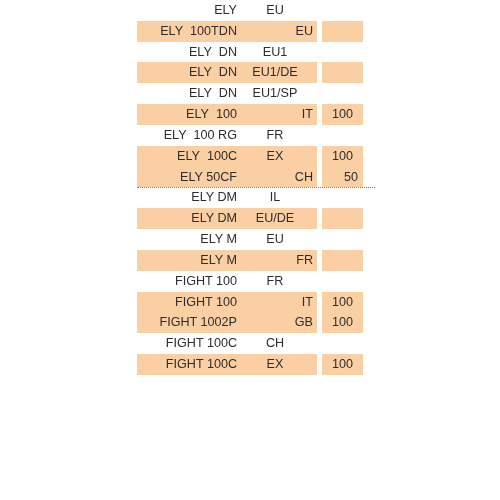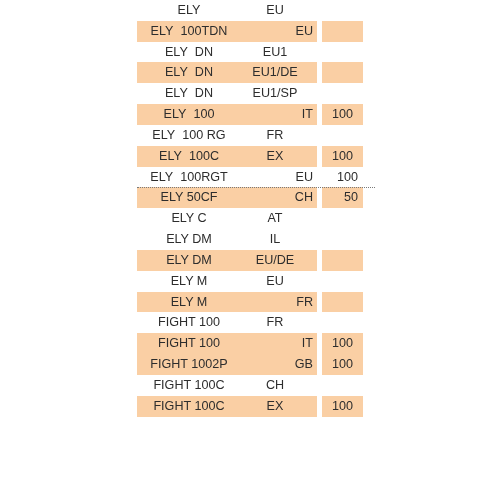--- a/index.html
+++ b/index.html
@@ -48,21 +48,21 @@
     color: #2d2d2d;
     line-height: 20.83px;
     white-space: nowrap;
     overflow: visible;
     vertical-align: middle;
   }
 
   
   .cell-name {
     width: 100px;
-    text-align: center;
+    text-align: right;
     padding-left: 4px;
     box-sizing: border-box;
   }
   .cell-region {
     width: 80px;
     box-sizing: border-box;
     padding-right: 4px;
     margin-top: 28px;
   }
   .cell-gutter {
@@ -153,39 +153,27 @@
           <td class="cell cell-region align-center">FR</td>
           <td class="cell cell-gutter"></td>
           <td class="cell cell-value val-center"></td>
         </tr>
         <tr class="data-row shaded">
           <td class="cell cell-name"><span class="brand">ELY</span><span class="tab-gap"></span><span class="suffix">100C</span></td>
           <td class="cell cell-region align-center">EX</td>
           <td class="cell cell-gutter"></td>
           <td class="cell cell-value val-center">100</td>
         </tr>
-        <tr class="data-row">
-          <td class="cell cell-name"><span class="brand">ELY</span><span class="tab-gap"></span><span class="suffix">100RGT</span></td>
-          <td class="cell cell-region align-right">EU</td>
-          <td class="cell cell-gutter"></td>
-          <td class="cell cell-value val-right">100</td>
-        </tr>
         <tr class="data-row shaded">
           <td class="cell cell-name"><span class="brand">ELY 50CF</span></td>
           <td class="cell cell-region align-right">CH</td>
           <td class="cell cell-gutter"></td>
           <td class="cell cell-value val-right">50</td>
         </tr>
         <tr class="data-row">
-          <td class="cell cell-name"><span class="brand">ELY C</span></td>
-          <td class="cell cell-region align-center">AT</td>
-          <td class="cell cell-gutter"></td>
-          <td class="cell cell-value val-center"></td>
-        </tr>
-        <tr class="data-row">
           <td class="cell cell-name"><span class="brand">ELY DM</span></td>
           <td class="cell cell-region align-center">IL</td>
           <td class="cell cell-gutter"></td>
           <td class="cell cell-value val-center"></td>
         </tr>
         <tr class="data-row shaded">
           <td class="cell cell-name"><span class="brand">ELY DM</span></td>
           <td class="cell cell-region align-center">EU/DE</td>
           <td class="cell cell-gutter"></td>
           <td class="cell cell-value val-center"></td>

